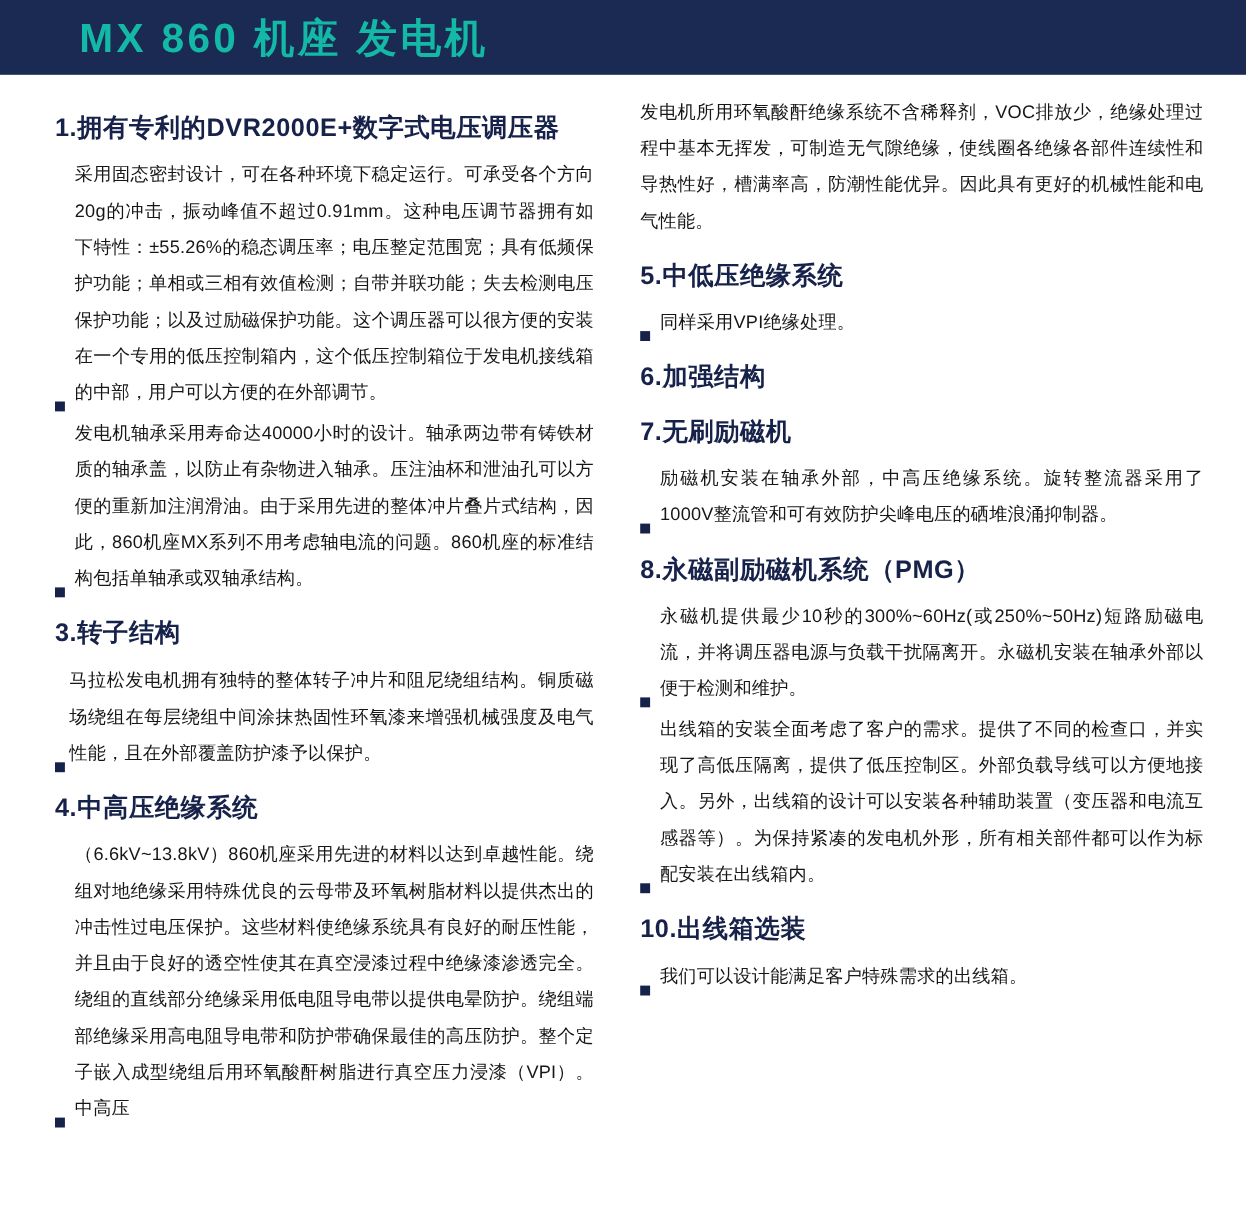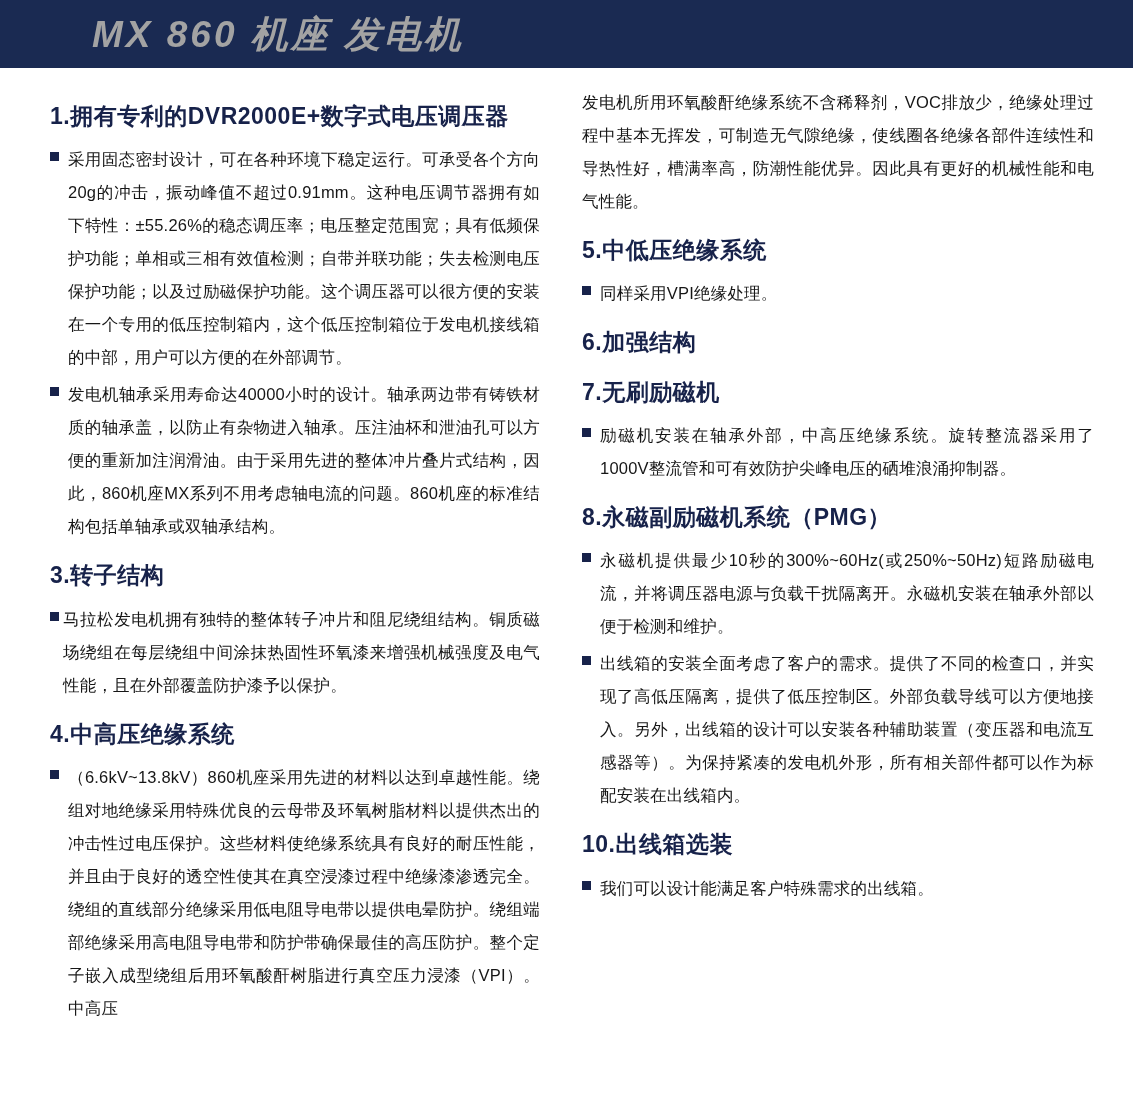--- a/index.html
+++ b/index.html
@@ -18,28 +18,27 @@
 
   
   .banner {
     position: relative;
     height: 68px;
     background: #1a2a52;
     display: flex;
     align-items: center;
   }
   .banner-title {
-    color: #a3a3a3;
+    color: #14b8a6;
     font-size: 37px;
     font-weight: bold;
     letter-spacing: 3px;
-    padding-left: 92px;
+    padding-left: 72px;
     line-height: 1;
     white-space: nowrap;
-    font-style: italic;
   }
 
   
   .columns {
     display: flex;
     padding: 18px 20px 0 20px;
     gap: 34px;
   }
   .col {
     width: 520px;
@@ -54,21 +53,21 @@
     color: #17224a;
     margin: 16px 0 10px 0;
     line-height: 1.45;
     letter-spacing: 0.5px;
   }
   h2.section-title.first { margin-top: 14px; }
 
   
   .bullet {
     display: flex;
-    align-items: flex-start;
+    align-items: flex-end;
     margin: 0 0 4px 0;
   }
   .bullet-mark {
     flex: 0 0 auto;
     width: 9px;
     height: 9px;
     background: #17224a;
     margin-top: 9px;
     margin-right: 9px;
   }

